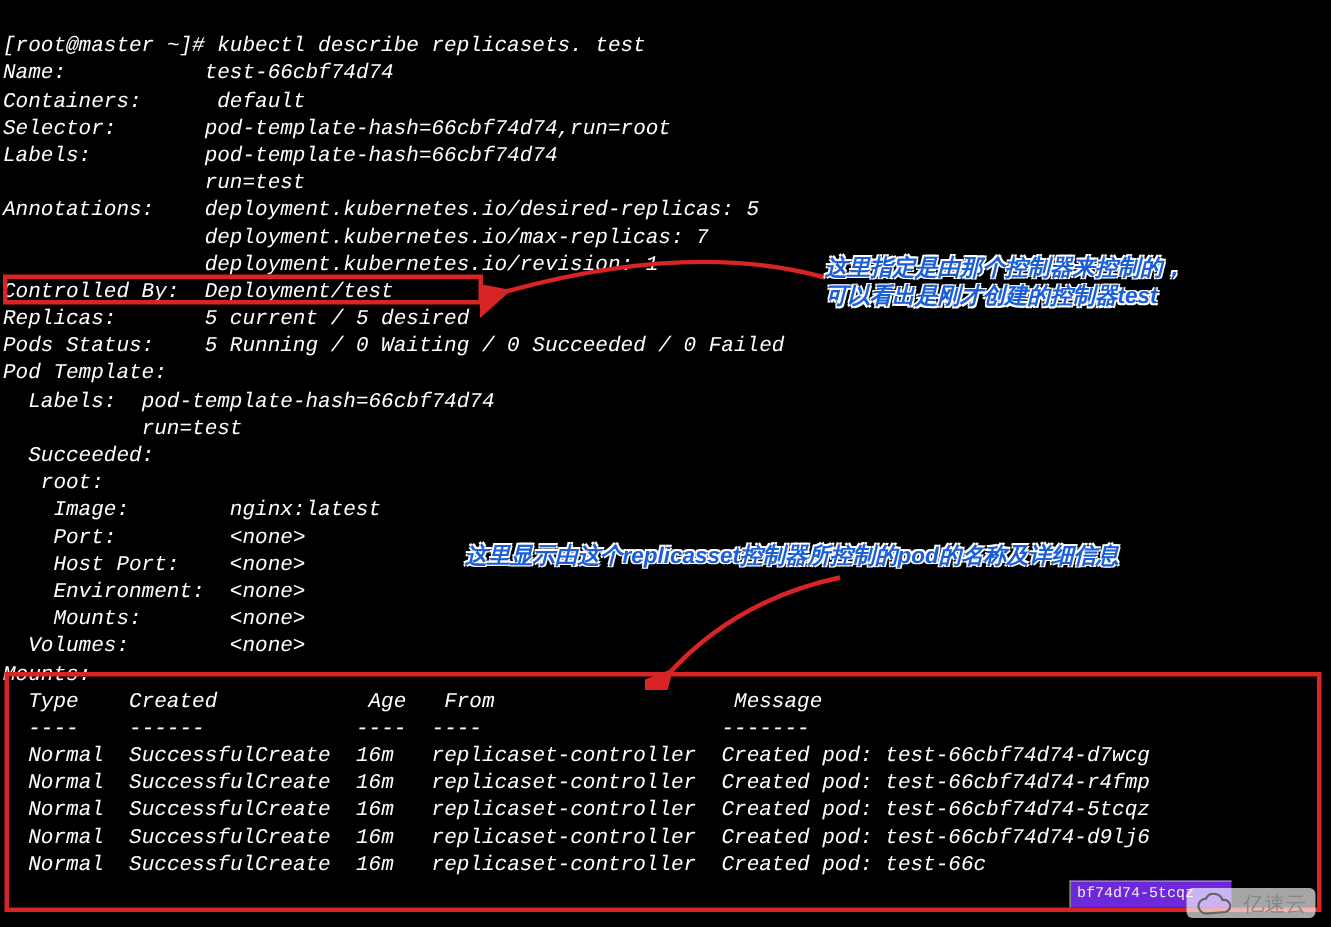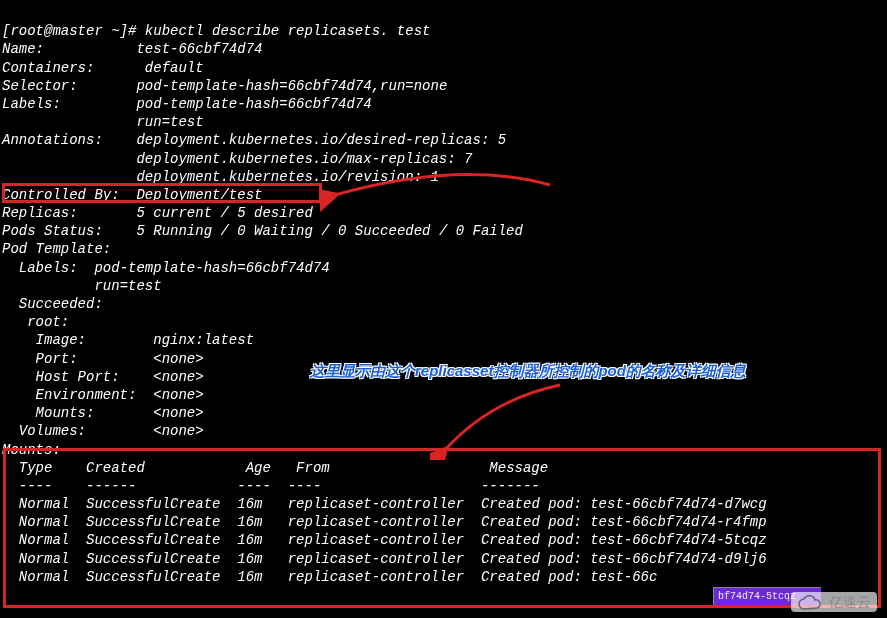--- a/index.html
+++ b/index.html
@@ -73,21 +73,21 @@
       overflow: hidden;
     }
   </style>
 </head>
 <body>
 
 <div class="terminal">
 <span class="line"><span>[root@master ~]# </span><span>kubectl describe replicasets. test</span></span>
 <span class="line"><span>Name:</span>           <span>test-66cbf74d74</span></span>
 <span class="line"><span>Containers:</span>      <span>default</span></span>
-<span class="line"><span>Selector:</span>       <span>pod-template-hash=66cbf74d74,run=none</span></span>
+<span class="line"><span>Selector:</span>       <span>pod-template-hash=66cbf74d74,run=root</span></span>
 <span class="line"><span>Labels:</span>         <span>pod-template-hash=66cbf74d74</span></span>
 <span class="line">                <span>run=test</span></span>
 <span class="line"><span>Annotations:</span>    <span>deployment.kubernetes.io/desired-replicas: 5</span></span>
 <span class="line">                <span>deployment.kubernetes.io/max-replicas: 7</span></span>
 <span class="line">                <span>deployment.kubernetes.io/revision: 1</span></span>
 <span class="line"><span>Controlled By:</span>  <span>Deployment/test</span></span>
 <span class="line"><span>Replicas:</span>       <span>5 current / 5 desired</span></span>
 <span class="line"><span>Pods Status:</span>    <span>5 Running / 0 Waiting / 0 Succeeded / 0 Failed</span></span>
 <span class="line"><span>Pod Template:</span></span>
 <span class="line"><span>  Labels:</span>  <span>pod-template-hash=66cbf74d74</span></span>
@@ -125,20 +125,22 @@
 <svg class="arrow" style="left:430px; top:380px; width:160px; height:80px;" viewBox="0 0 160 80">
   <defs>
     <marker id="arrh2" markerWidth="10" markerHeight="10" refX="2" refY="5" orient="auto">
       <polygon points="10,0 0,5 10,10" fill="#d82424"></polygon>
     </marker>
   </defs>
   <path d="M 130 5 Q 60 20 15 70" stroke="#d82424" stroke-width="3" fill="none" marker-end="url(#arrh2)"></path>
 </svg>
 
 <div id="ann1" class="annotation">
+  <div>这里指定是由那个控制器来控制的，</div>
+  <div>可以看出是刚才创建的控制器test</div>
 </div>
 <div id="ann2" class="annotation">
   <span>这里显示由这个replicasset控制器所控制的pod的名称及详细信息</span>
 </div>
 
 <div class="trunc"><span>bf74d74-5tcqz</span></div>
 
 <div class="watermark">
   <span class="cloud-icon">
     <svg width="26" height="16" viewBox="0 0 26 16">

